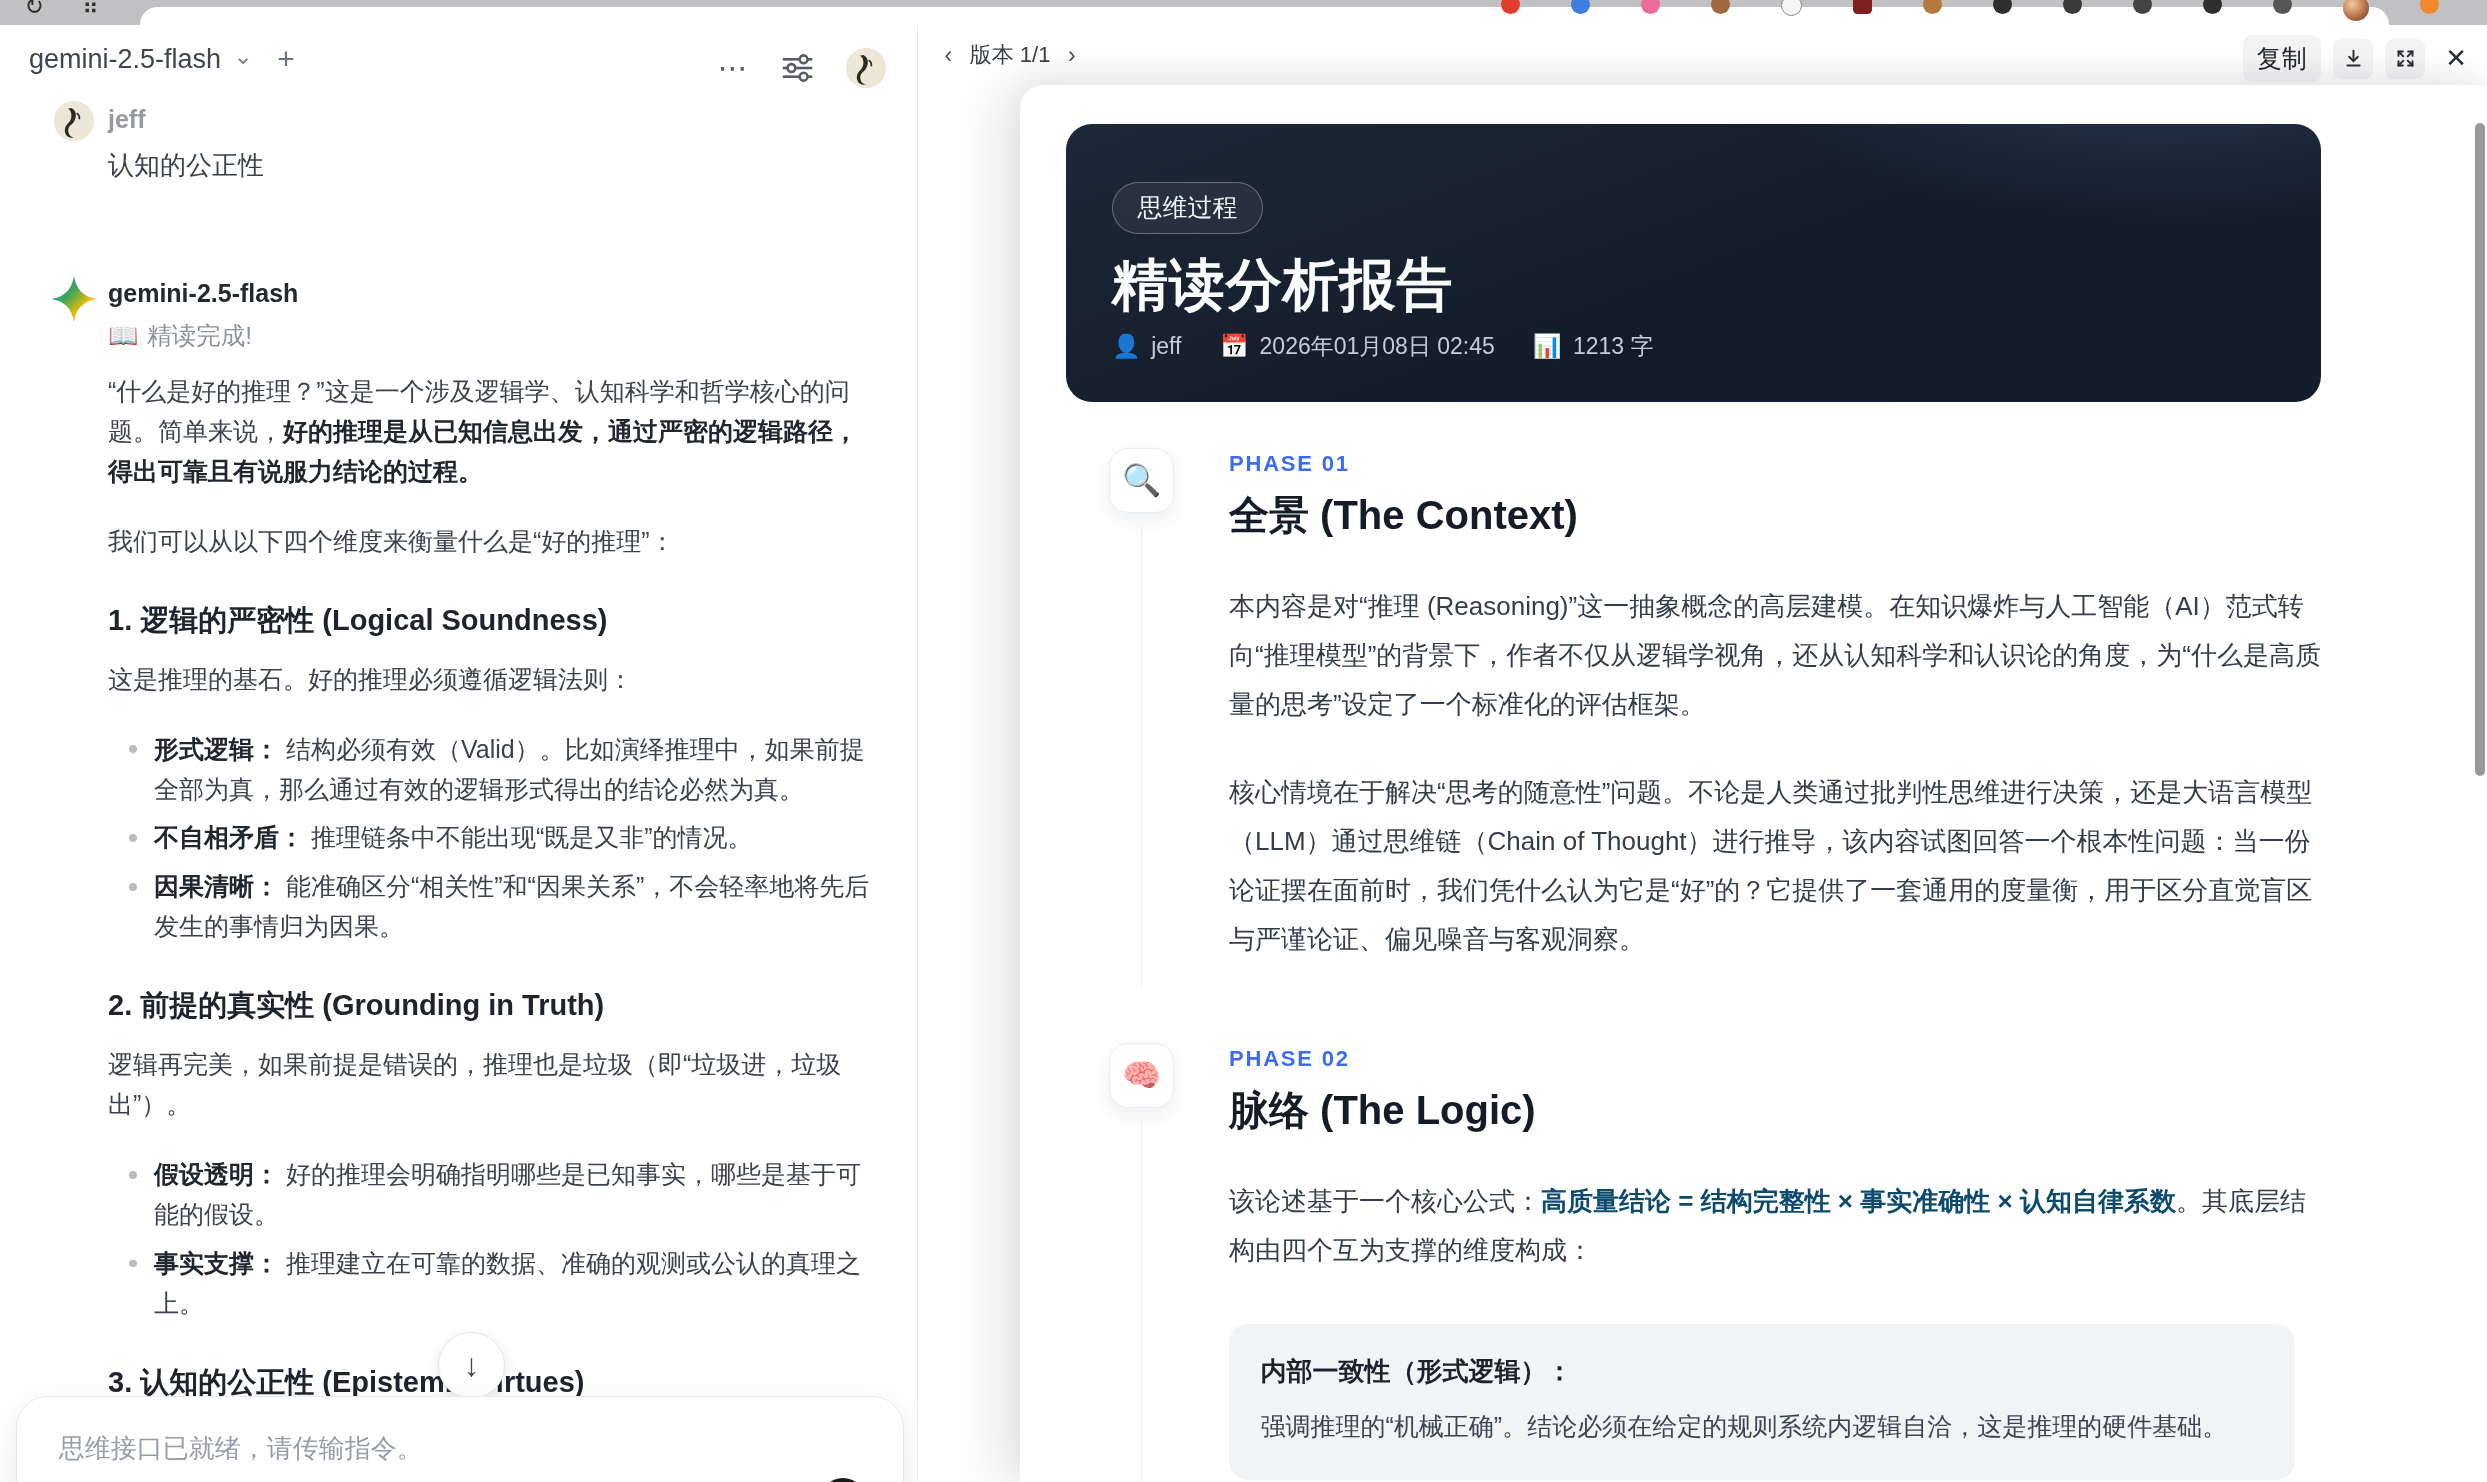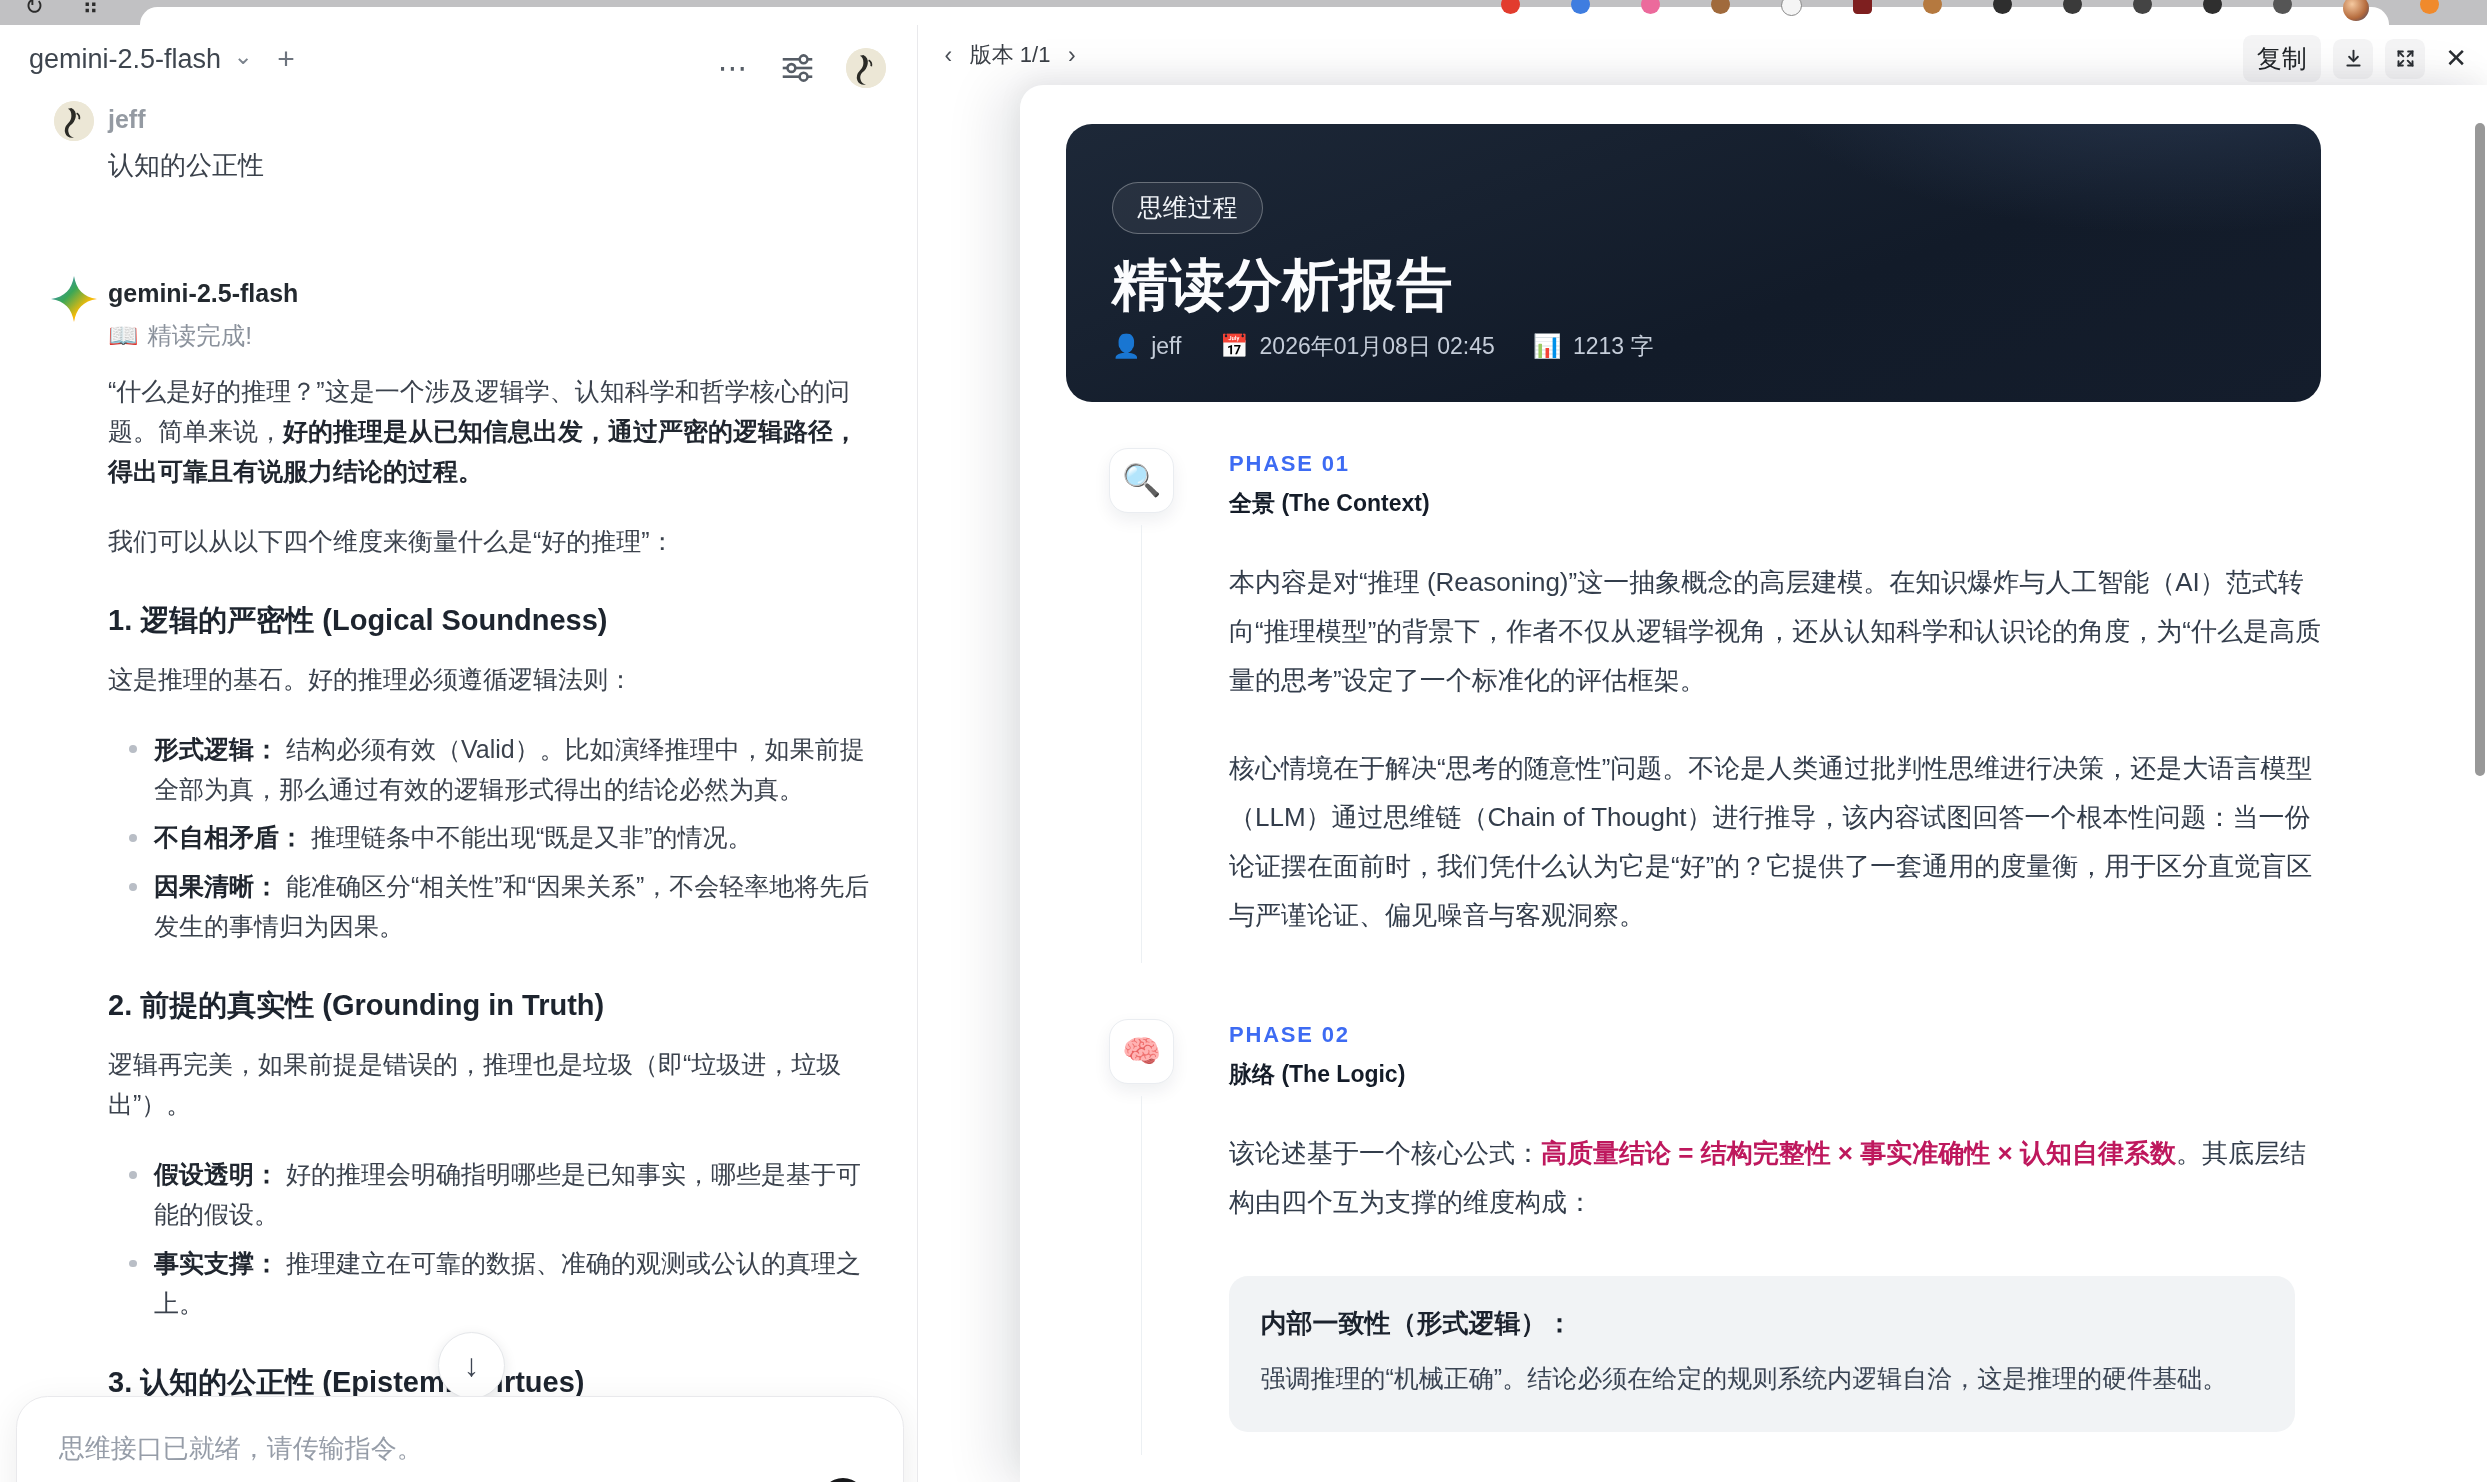--- a/index.html
+++ b/index.html
@@ -89,23 +89,23 @@
   .hero-meta .meta-item{display:flex;align-items:center;gap:10.5px;}
   .meta-ico{font-size:23px;}
 
   .phase{display:flex;padding-left:44px;margin-top:46px;}
   .phase-icon-col{width:63px;flex:0 0 63px;display:flex;flex-direction:column;align-items:center;align-self:stretch;}
   .phase-icon-box{width:63px;height:63px;border-radius:19px;background:#ffffff;border:1.3px solid #eaedf1;
     box-shadow:0 7px 17.5px rgba(20,30,50,.07);display:flex;align-items:center;justify-content:center;font-size:31.5px;}
   .phase-line{flex:1;width:1.8px;background:#ecEFF3;background:#ecf0f3;margin-top:12.3px;}
   .phase-body{margin-left:56px;width:1097px;padding-bottom:23px;}
   .phase-label{font-size:22px;font-weight:700;color:#3d6bf3;letter-spacing:1.8px;padding-top:3.5px;}
-  .phase-title{font-size:23px;font-weight:700;color:#141c28;margin-top:10.5px;}
+  .phase-title{font-size:40px;font-weight:700;color:#141c28;margin-top:10.5px;}
   .phase-body p.rp{font-size:26px;line-height:49px;color:#333d4b;margin:39px 0 0 0;}
-  .phase-body p.rp strong{color:#be185d;}
+  .phase-body p.rp strong{color:#0c4a6e;}
 
   .dim-card{width:1003px;background:#f1f3f5;border-radius:19px;padding:30px 31.5px 31.5px 31.5px;margin-top:28px;}
   .dim-card-title{font-size:26px;font-weight:700;color:#1b222d;}
   .dim-card-body{font-size:25px;line-height:44px;color:#3a4453;margin-top:15.8px;}
 
   .rp-scrollbar{position:absolute;right:1.8px;top:98px;width:10.5px;height:653px;background:#989898;border-radius:6.1px;cursor:pointer;}
 </style>
 </head>
 <body>
 

